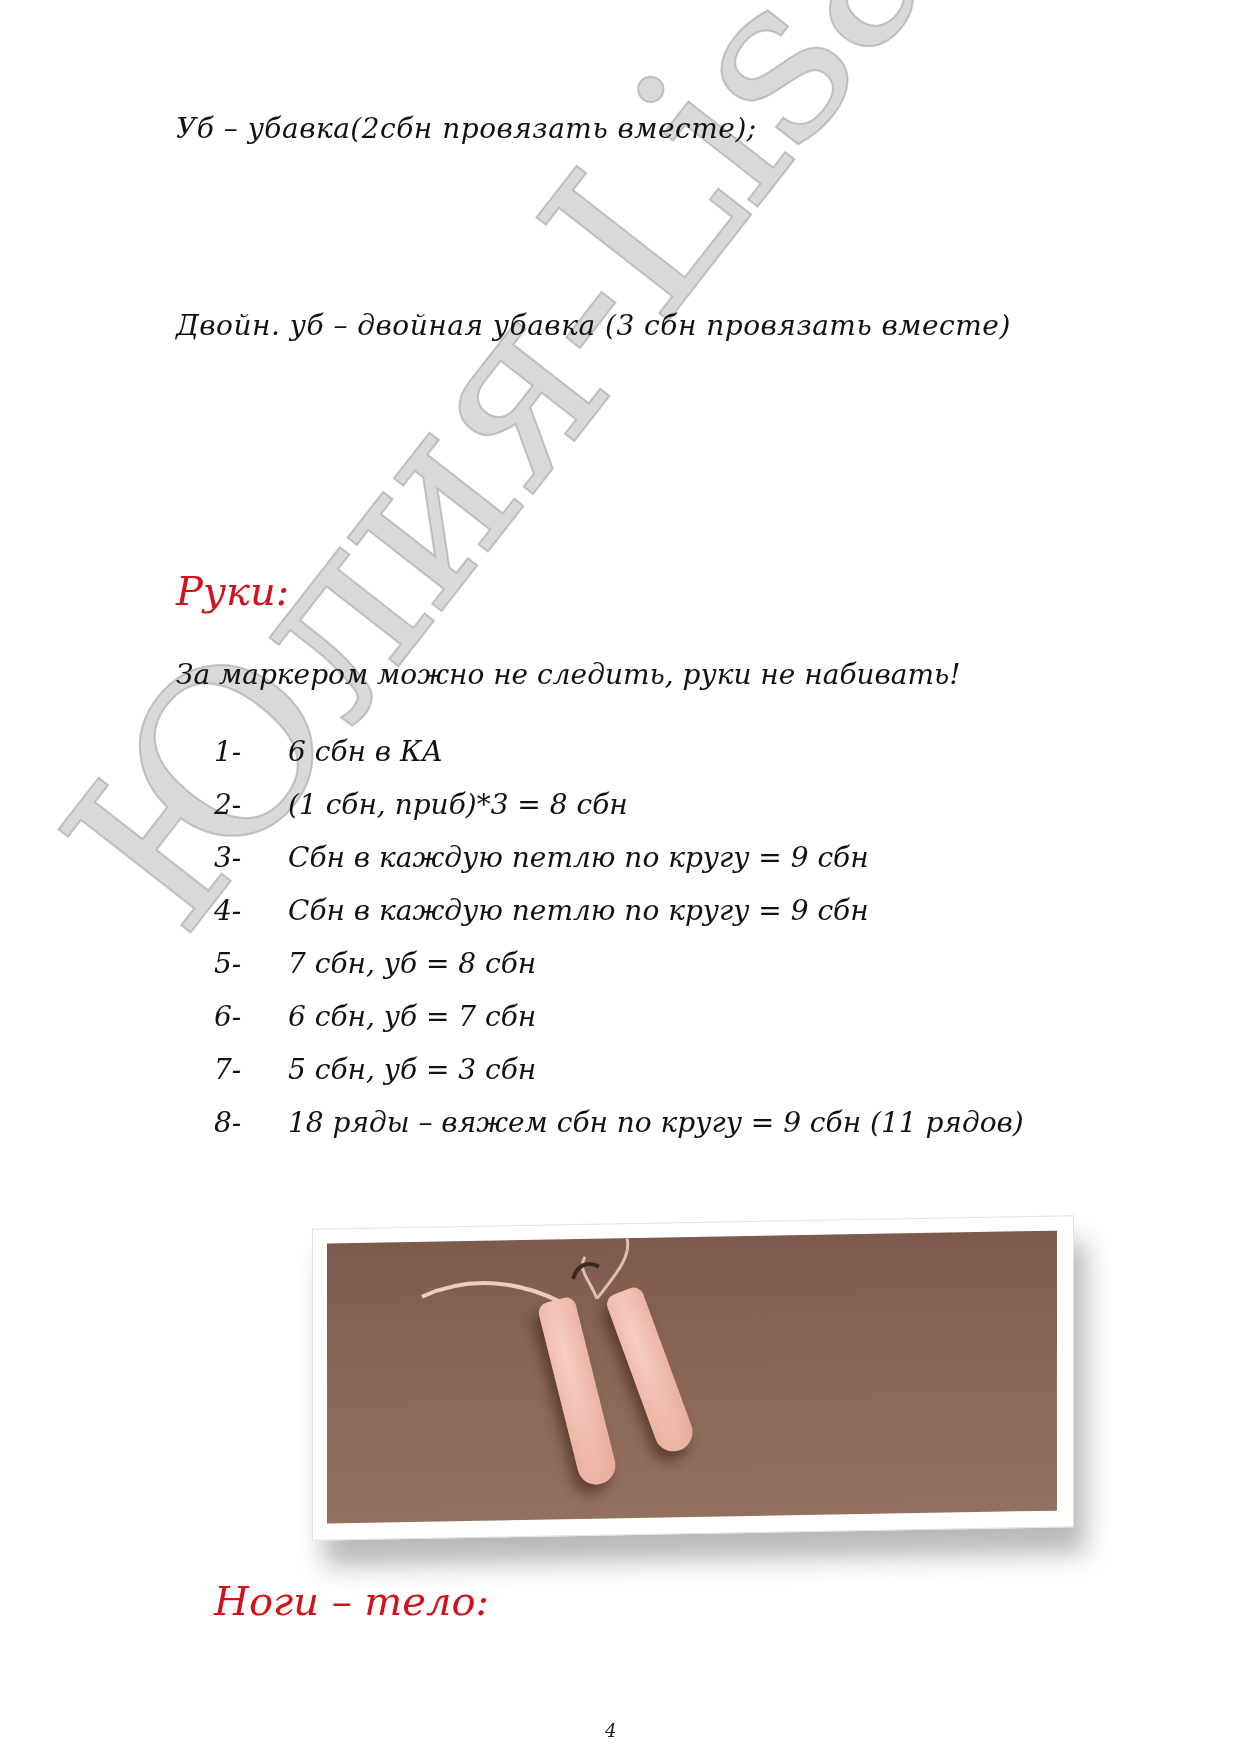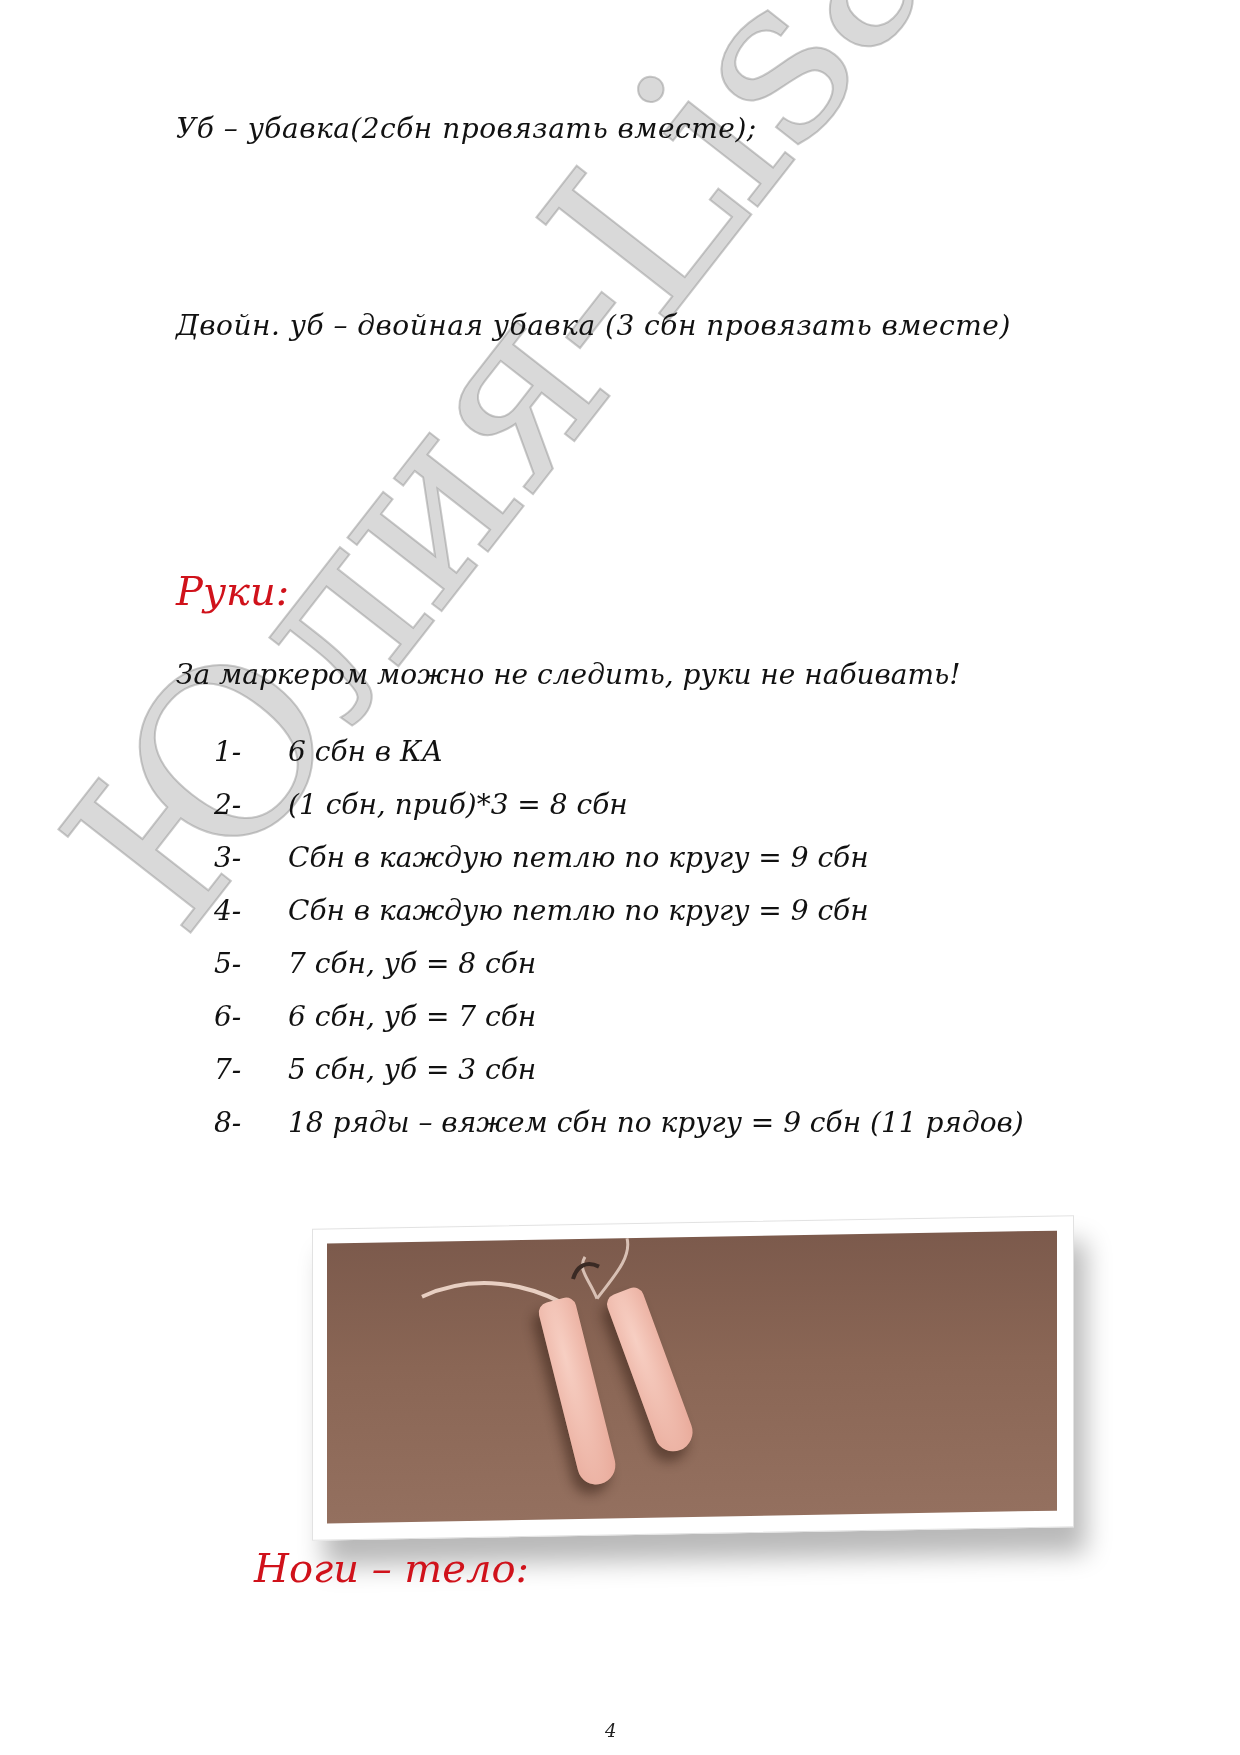--- a/index.html
+++ b/index.html
@@ -87,16 +87,16 @@
       <svg width="100%" height="100%" viewBox="0 0 730 280" preserveAspectRatio="none">
         <path d="M95 55 C140 35, 190 40, 232 62" stroke="#e8cfc2" stroke-width="4" fill="none"></path>
         <path d="M270 60 C262 40, 250 30, 258 18 M270 60 C285 40, 305 20, 300 0" stroke="#d8c0b4" stroke-width="3" fill="none"></path>
         <path d="M272 28 C260 22, 250 26, 246 40" stroke="#3a2a24" stroke-width="4" fill="none"></path>
       </svg>
       <div class="arm" style="left:232px; top:58px; width:38px; height:190px; transform:rotate(-14deg);"></div>
       <div class="arm" style="left:305px; top:48px; width:38px; height:170px; transform:rotate(-20deg);"></div>
     </div>
   </div>
 
-  <div class="heading" style="left:214px; top:1545px;margin-left:40px;">Ноги – тело:</div>
+  <div class="heading" style="left:214px; top:1578px;">Ноги – тело:</div>
 
   <div class="page-number">4</div>
 </div>
 
 </body></html>

